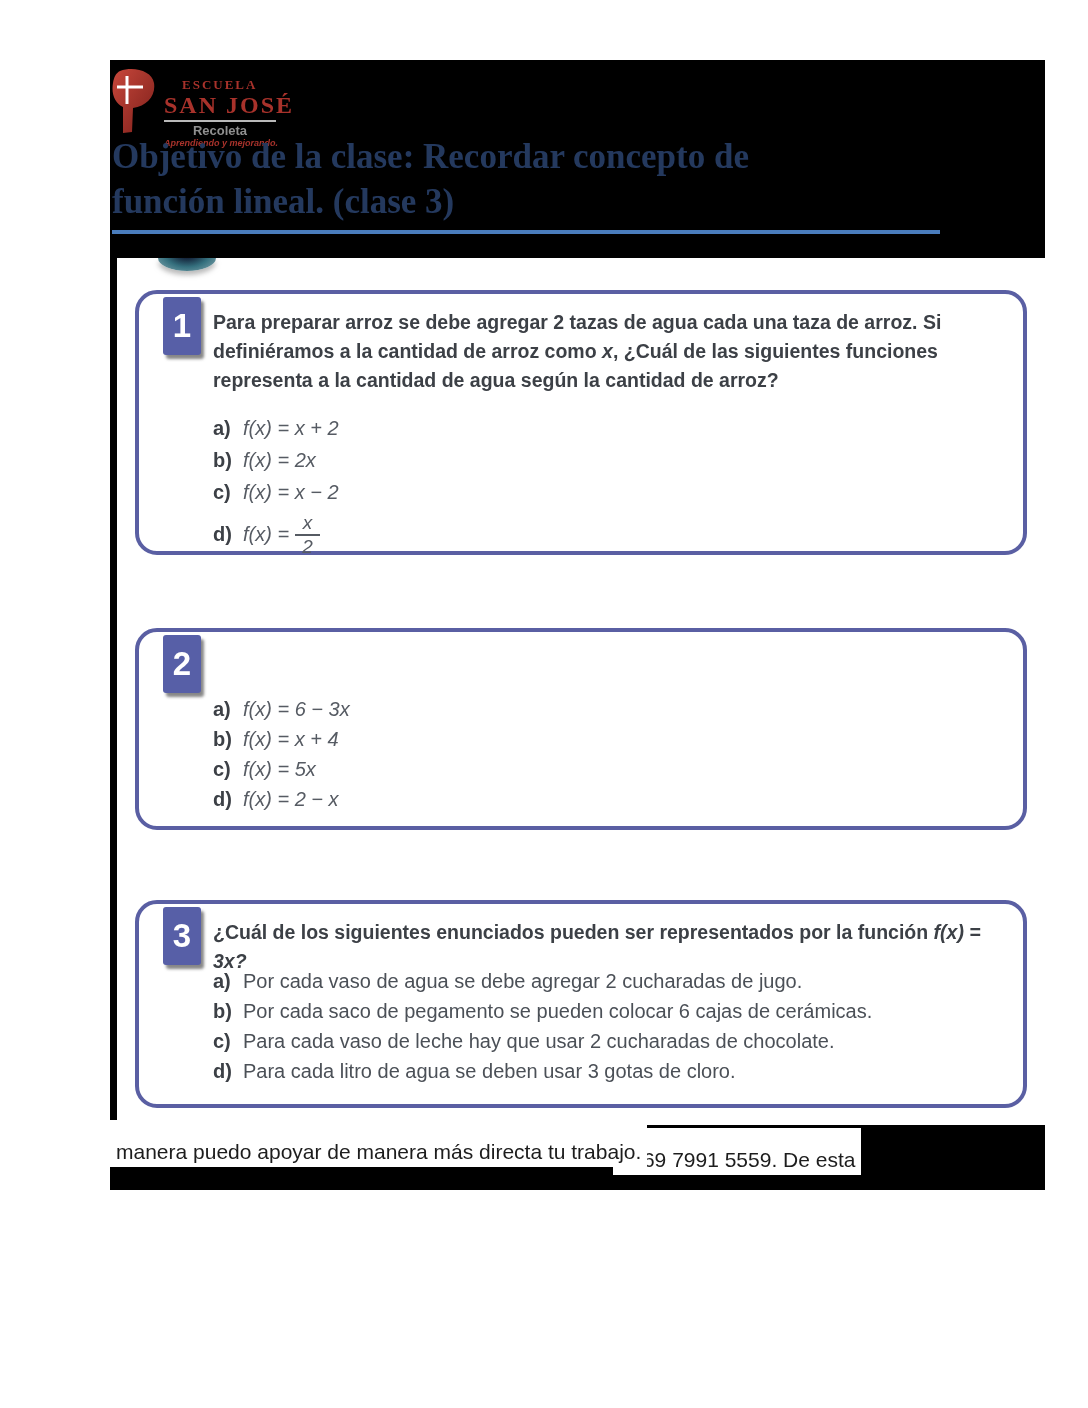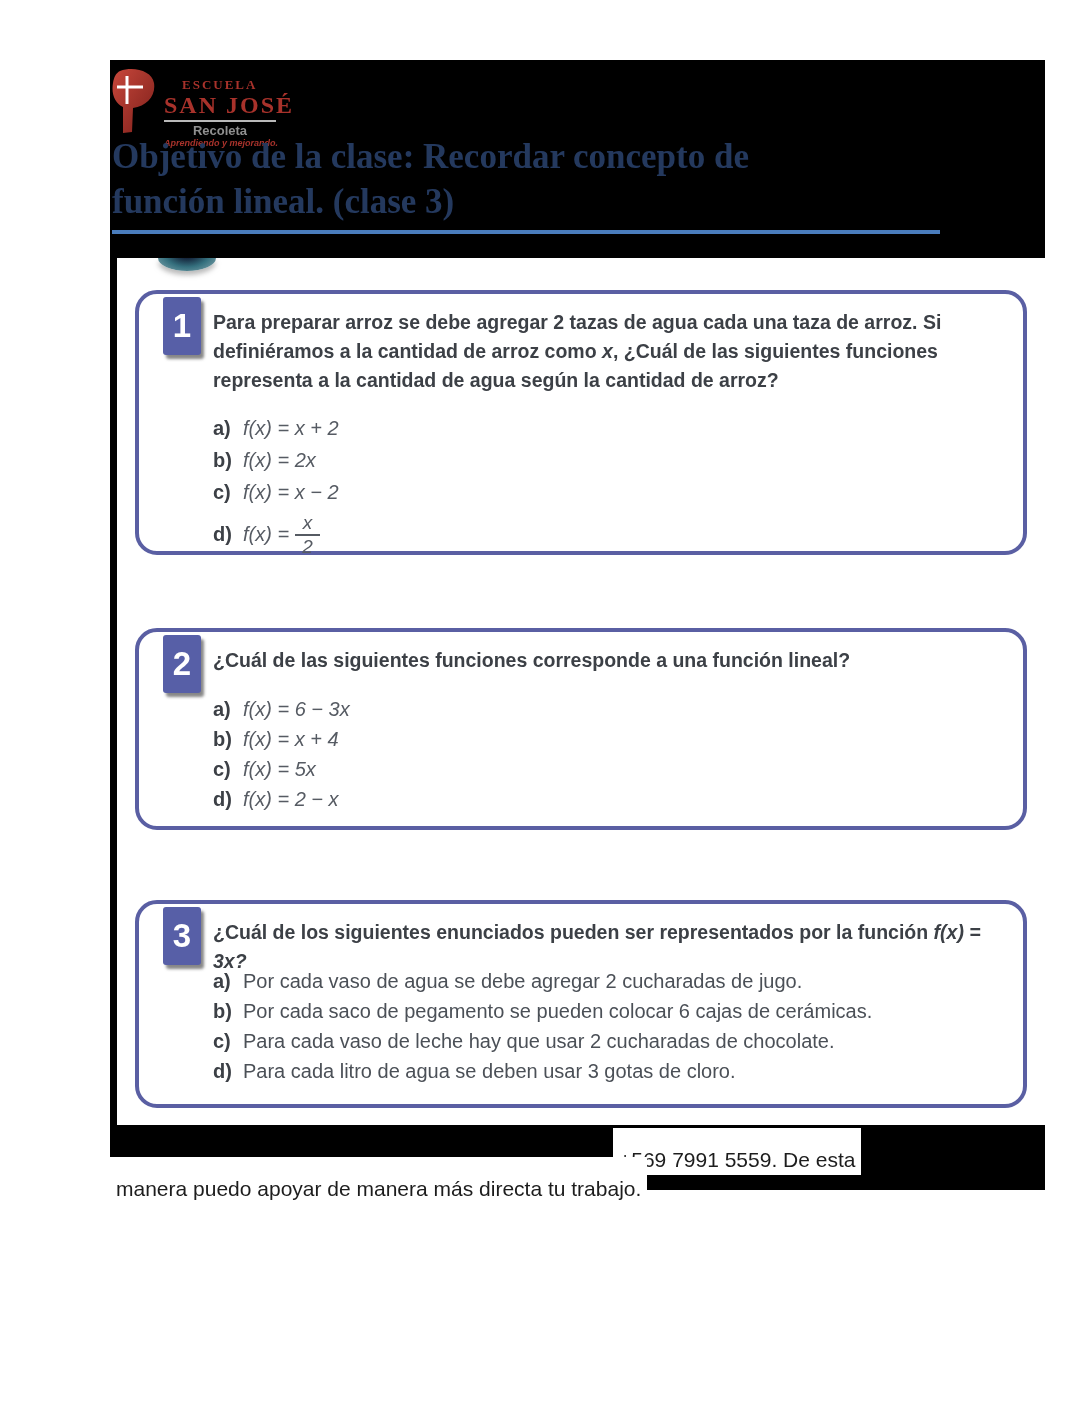--- a/index.html
+++ b/index.html
@@ -68,21 +68,21 @@
   .opts2 li, .opts3 li { margin-bottom:7px; }
   .opt-label { font-weight:bold; color:#3c4046; width:30px; flex:0 0 30px; }
   .formula { font-style:italic; color:#565b63; }
   .opt-sentence { color:#4b5057; }
   .frac { display:inline-flex; flex-direction:column; align-items:center; line-height:1.05; font-style:italic; color:#565b63; margin-left:6px; font-size:19px; }
   .frac-den { border-top:2px solid #565b63; padding:1px 7px 0; }
   .frac-num { padding:0 7px 1px; }
   
   .hl { position:absolute; background:#ffffff; color:#1d1d1d; font-size:21px; line-height:27px; padding:18px 6px 2px; white-space:nowrap; }
   .hl1 { left:503px; top:1068px; }
-  .hl2 { left:0px;  top:1097px; }
+  .hl2 { left:0px;  top:1060px; }
 </style>
 </head>
 <body>
 
 <div class="page">
   <div class="black-panel">
 
     <div class="logo">
       <svg class="logo-mark" viewBox="0 0 48 68">
         <defs>
@@ -141,23 +141,20 @@
               <span class="frac-den">2</span>
             </span>
           </li>
         </ul>
       </section>
 
       <section class="qbox qbox2">
         <div class="badge">
           <span>2</span>
         </div>
-        <p class="qtext">
-          <span>¿Cuál de las siguientes funciones corresponde a una función lineal?</span>
-        </p>
         <ul class="opts opts2">
           <li>
             <span class="opt-label">a)</span>
             <span class="formula">f(x) = 6 − 3x</span>
           </li>
           <li>
             <span class="opt-label">b)</span>
             <span class="formula">f(x) = x + 4</span>
           </li>
           <li>

